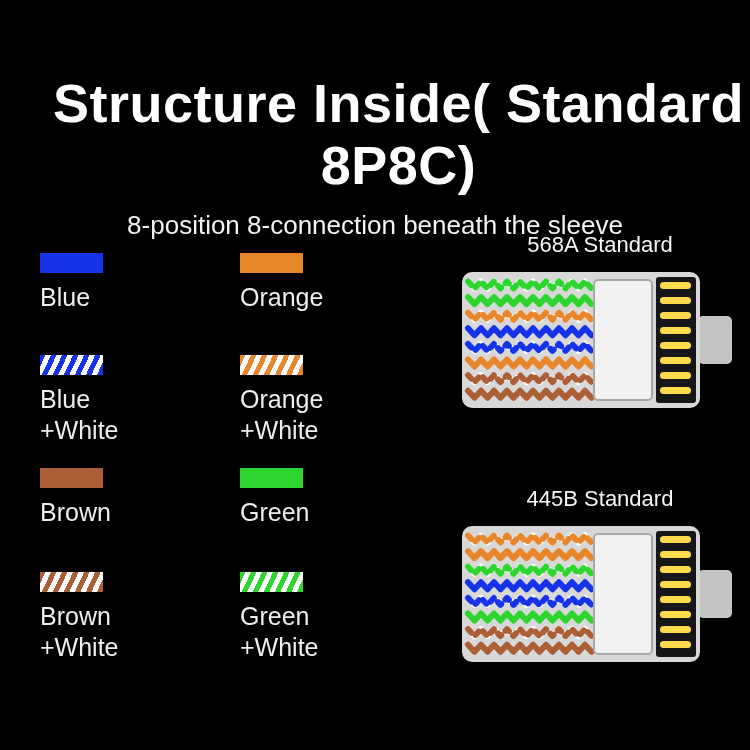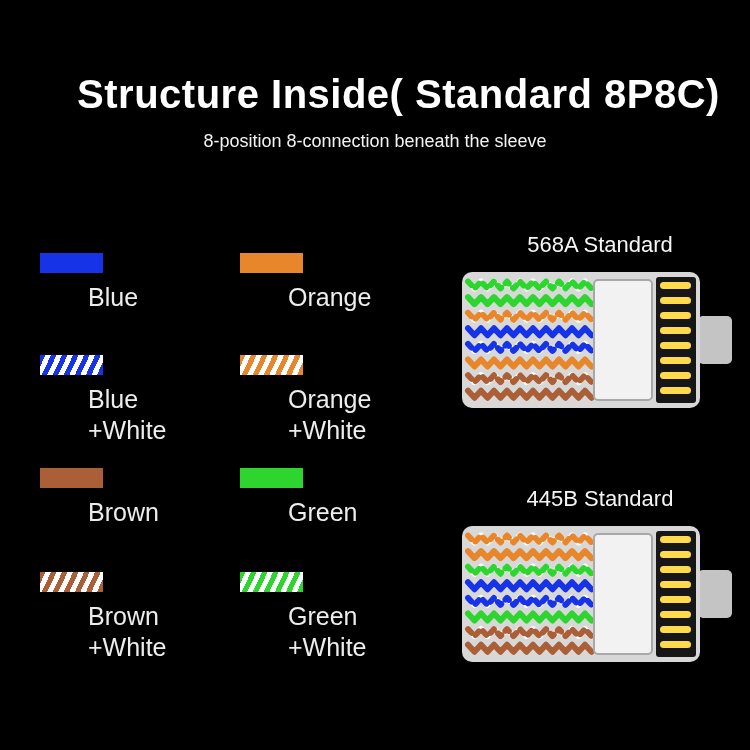--- a/index.html
+++ b/index.html
@@ -5,27 +5,27 @@
   * { box-sizing: border-box; margin: 0; padding: 0; }
   html, body { width: 750px; height: 750px; }
   body {
     background: #000;
     font-family: "Liberation Sans", sans-serif;
     overflow: hidden;
   }
   .canvas { position: relative; width: 750px; height: 750px; background: #000; }
 
   .header { position: absolute; top: 72px; left: 0; width: 100%; text-align: center; color: #ffffff; }
-  .title { font-size: 40px; font-weight: bold; letter-spacing: 0.5px; padding-left: 47px; }
-  .subtitle { font-size: 18px; font-weight: 400; margin-top: 14px; color: #f2f2f2; }
+  .title { font-size: 54px; font-weight: bold; letter-spacing: 0.5px; padding-left: 47px; }
+  .subtitle { font-size: 26px; font-weight: 400; margin-top: 14px; color: #f2f2f2; }
 
   .legend { position: absolute; left: 40px; top: 253px; display: flex; }
   .legend-col { display: flex; flex-direction: column; width: 200px; }
   .legend-item .swatch { width: 63px; height: 20px; margin-bottom: 9px; }
-  .legend-label { font-size: 25px; color: #ededed; line-height: 31px; margin-left: 48px; }
+  .legend-label { font-size: 25px; color: #ededed; line-height: 31px; }
   .legend-col .legend-item:nth-child(1) { margin-bottom: 42px; }
   .legend-col .legend-item:nth-child(2) { margin-bottom: 22px; }
   .legend-col .legend-item:nth-child(3) { margin-bottom: 44px; }
 
   .connectors { position: absolute; left: 462px; top: 232px; width: 276px; }
   .connector-block { margin-bottom: 74px; }
   .connector-label { font-size: 22px; color: #f5f5f5; text-align: center; margin-bottom: 14px; }
 </style>
 </head>
 <body>

